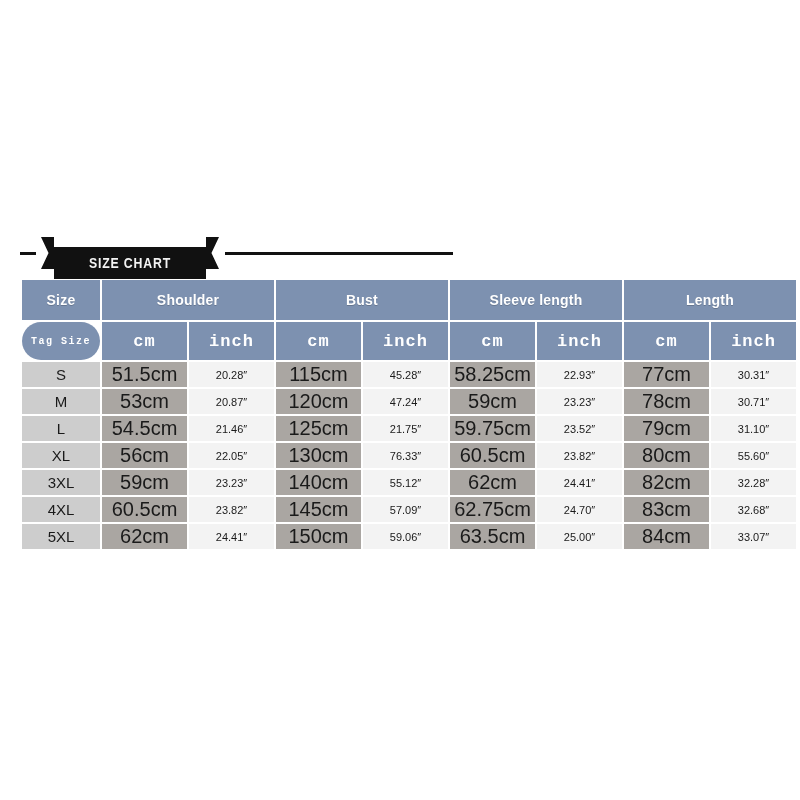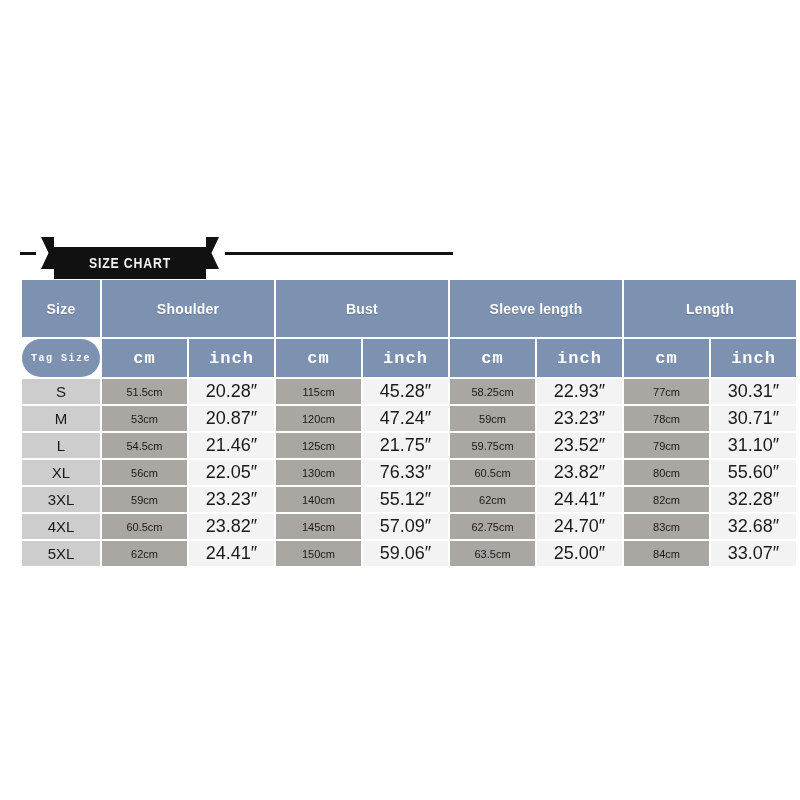--- a/index.html
+++ b/index.html
@@ -102,21 +102,21 @@
     text-align: center;
     vertical-align: middle;
   }
 
   
   .h-main {
     background: #7d91b0;
     color: #ffffff;
     font-size: 14px;
     font-weight: bold;
-    height: 57px;
+    height: 40px;
     letter-spacing: 0.2px;
     text-shadow: 0 1px 0 rgba(0,0,0,0.18);
   }
   .h-sub {
     background: #7d91b0;
     color: #ffffff;
     font-family: "Liberation Mono", "DejaVu Sans Mono", monospace;
     font-size: 17px;
     font-weight: bold;
     height: 38px;
@@ -131,27 +131,27 @@
   
   .c-size {
     background: #cdcdcd;
     color: #1a1a1a;
     font-size: 15px;
     height: 25px;
   }
   .c-cm {
     background: #aaa6a2;
     color: #1a1a1a;
-    font-size: 11px;
+    font-size: 20px;
     height: 25px;
   }
   .c-inch {
     background: #f3f3f3;
     color: #1a1a1a;
-    font-size: 18px;
+    font-size: 11px;
     height: 25px;
   }
 </style>
 </head>
 <body>
 
 <div class="page">
 
   <div class="banner-row">
     <span class="banner-rule-left"></span>

